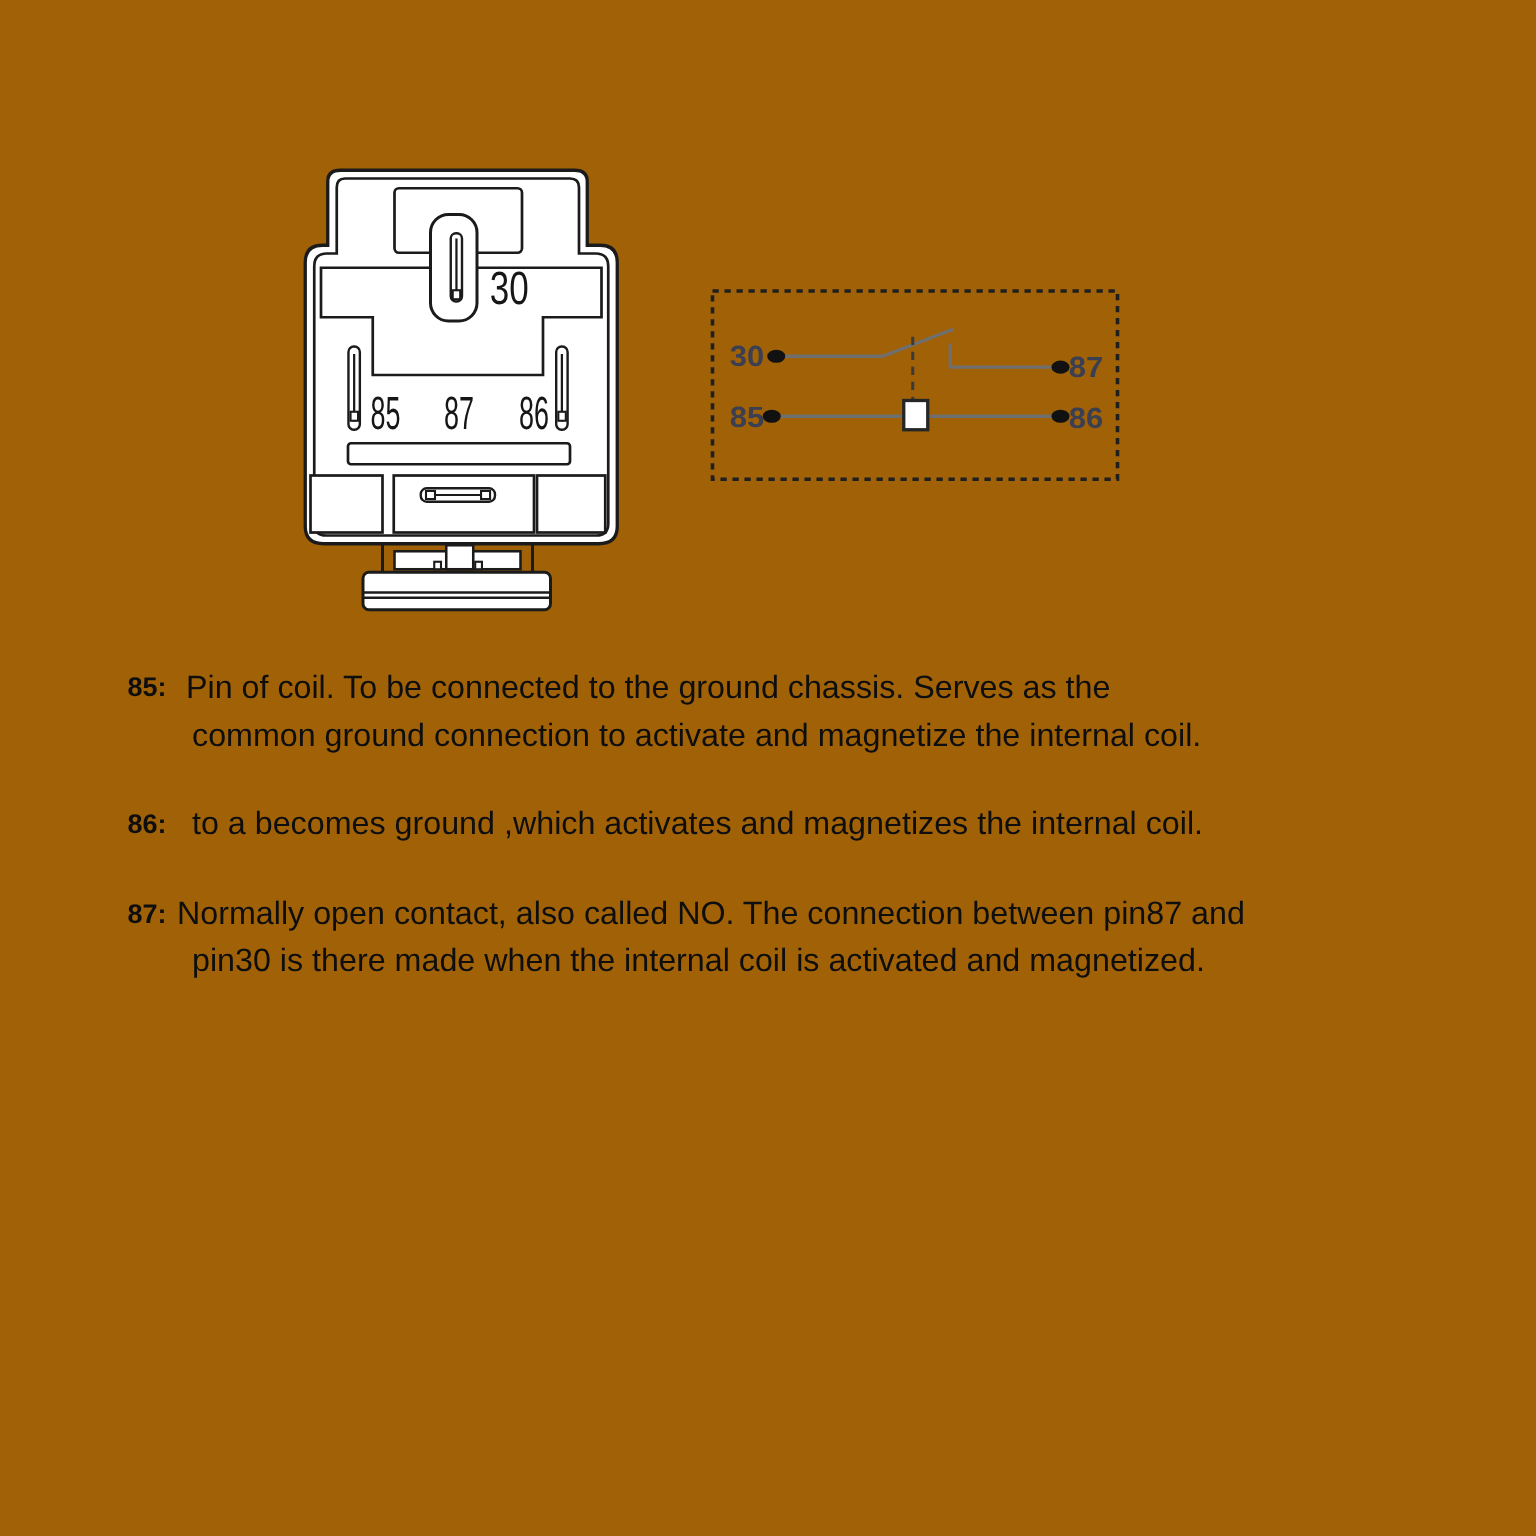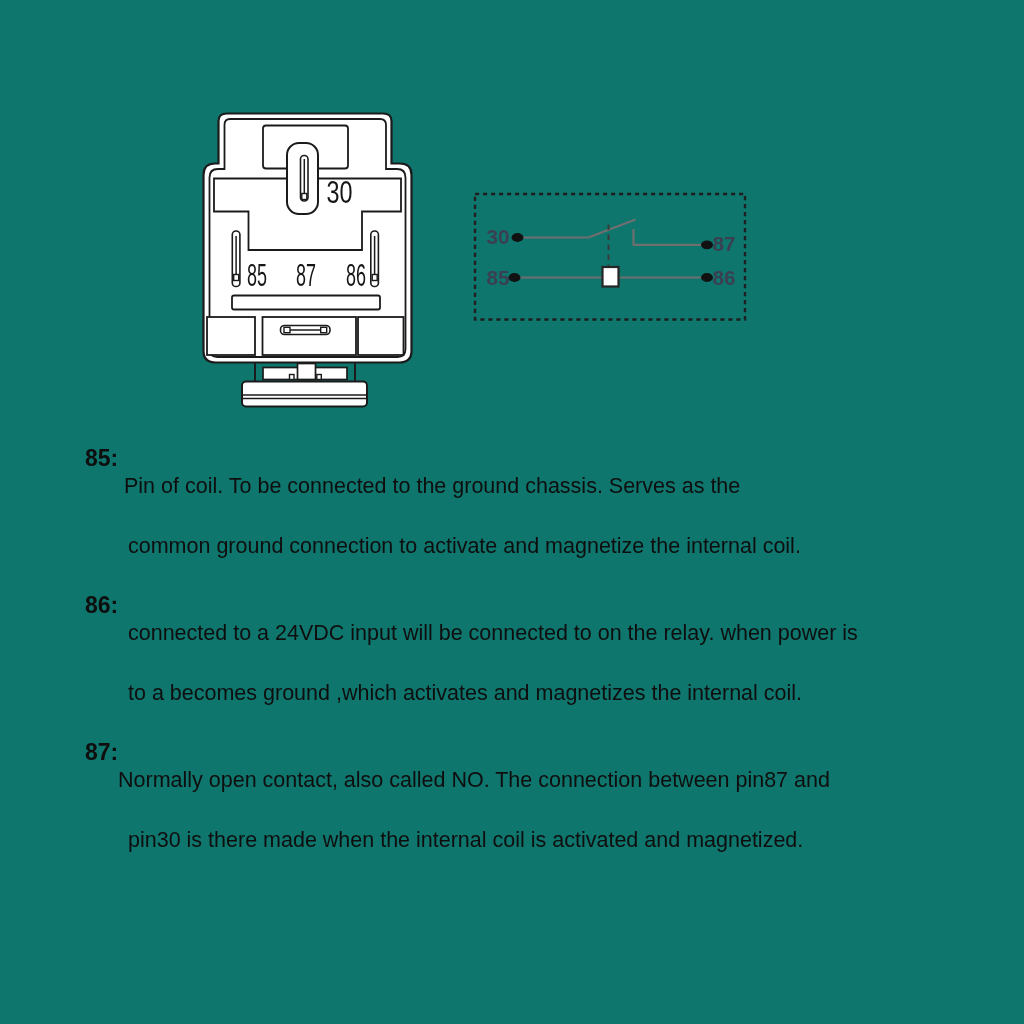--- a/index.html
+++ b/index.html
@@ -1,20 +1,20 @@
 <!DOCTYPE html>
 <html><head>
 <meta charset="utf-8">
 <style>
   html, body { margin: 0; padding: 0; background: #ffffff; }
   .canvas {
     position: relative;
     width: 1024px;
     height: 1024px;
-    background: #0f766e;
+    background: #a16207;
     overflow: hidden;
     font-family: "Liberation Sans", sans-serif;
   }
   .socket-svg {
     position: absolute;
     left: 185px; top: 100px;
     width: 240px; height: 315px;
   }
   .schematic-svg {
     position: absolute;
@@ -45,31 +45,30 @@
     color: #0e0e0e;
   }
   .para {
     display: flex;
     align-items: flex-start;
     margin-bottom: 28px;
   }
   .pin-label {
     flex: 0 0 33px;
     width: 33px;
-    font-size: 23px;
+    font-size: 18px;
     line-height: 31.5px;
     font-weight: 700;
     white-space: pre;
   }
   .lines { flex: 1 1 auto; }
   .line {
     font-size: 21.5px;
     line-height: 31.5px;
     white-space: pre;
-    margin-top: 28px;
   }
   .line.cont { padding-left: 10px; }
 </style>
 </head>
 <body>
 
 <div class="canvas">
 
   <svg class="socket-svg" viewBox="185 100 240 315">
 
@@ -151,21 +150,20 @@
       <span class="pin-label">85:</span>
       <div class="lines">
         <div class="line"> Pin of coil. To be connected to the ground chassis. Serves as the</div>
         <div class="line cont">common ground connection to activate and magnetize the internal coil.</div>
       </div>
     </div>
 
     <div class="para">
       <span class="pin-label">86:</span>
       <div class="lines">
-        <div class="line cont">connected to a 24VDC input will be connected to on the relay. when power is</div>
         <div class="line cont">to a becomes ground ,which activates and magnetizes the internal coil.</div>
       </div>
     </div>
 
     <div class="para">
       <span class="pin-label">87:</span>
       <div class="lines">
         <div class="line">Normally open contact, also called NO. The connection between pin87 and</div>
         <div class="line cont">pin30 is there made when the internal coil is activated and magnetized.</div>
       </div>

